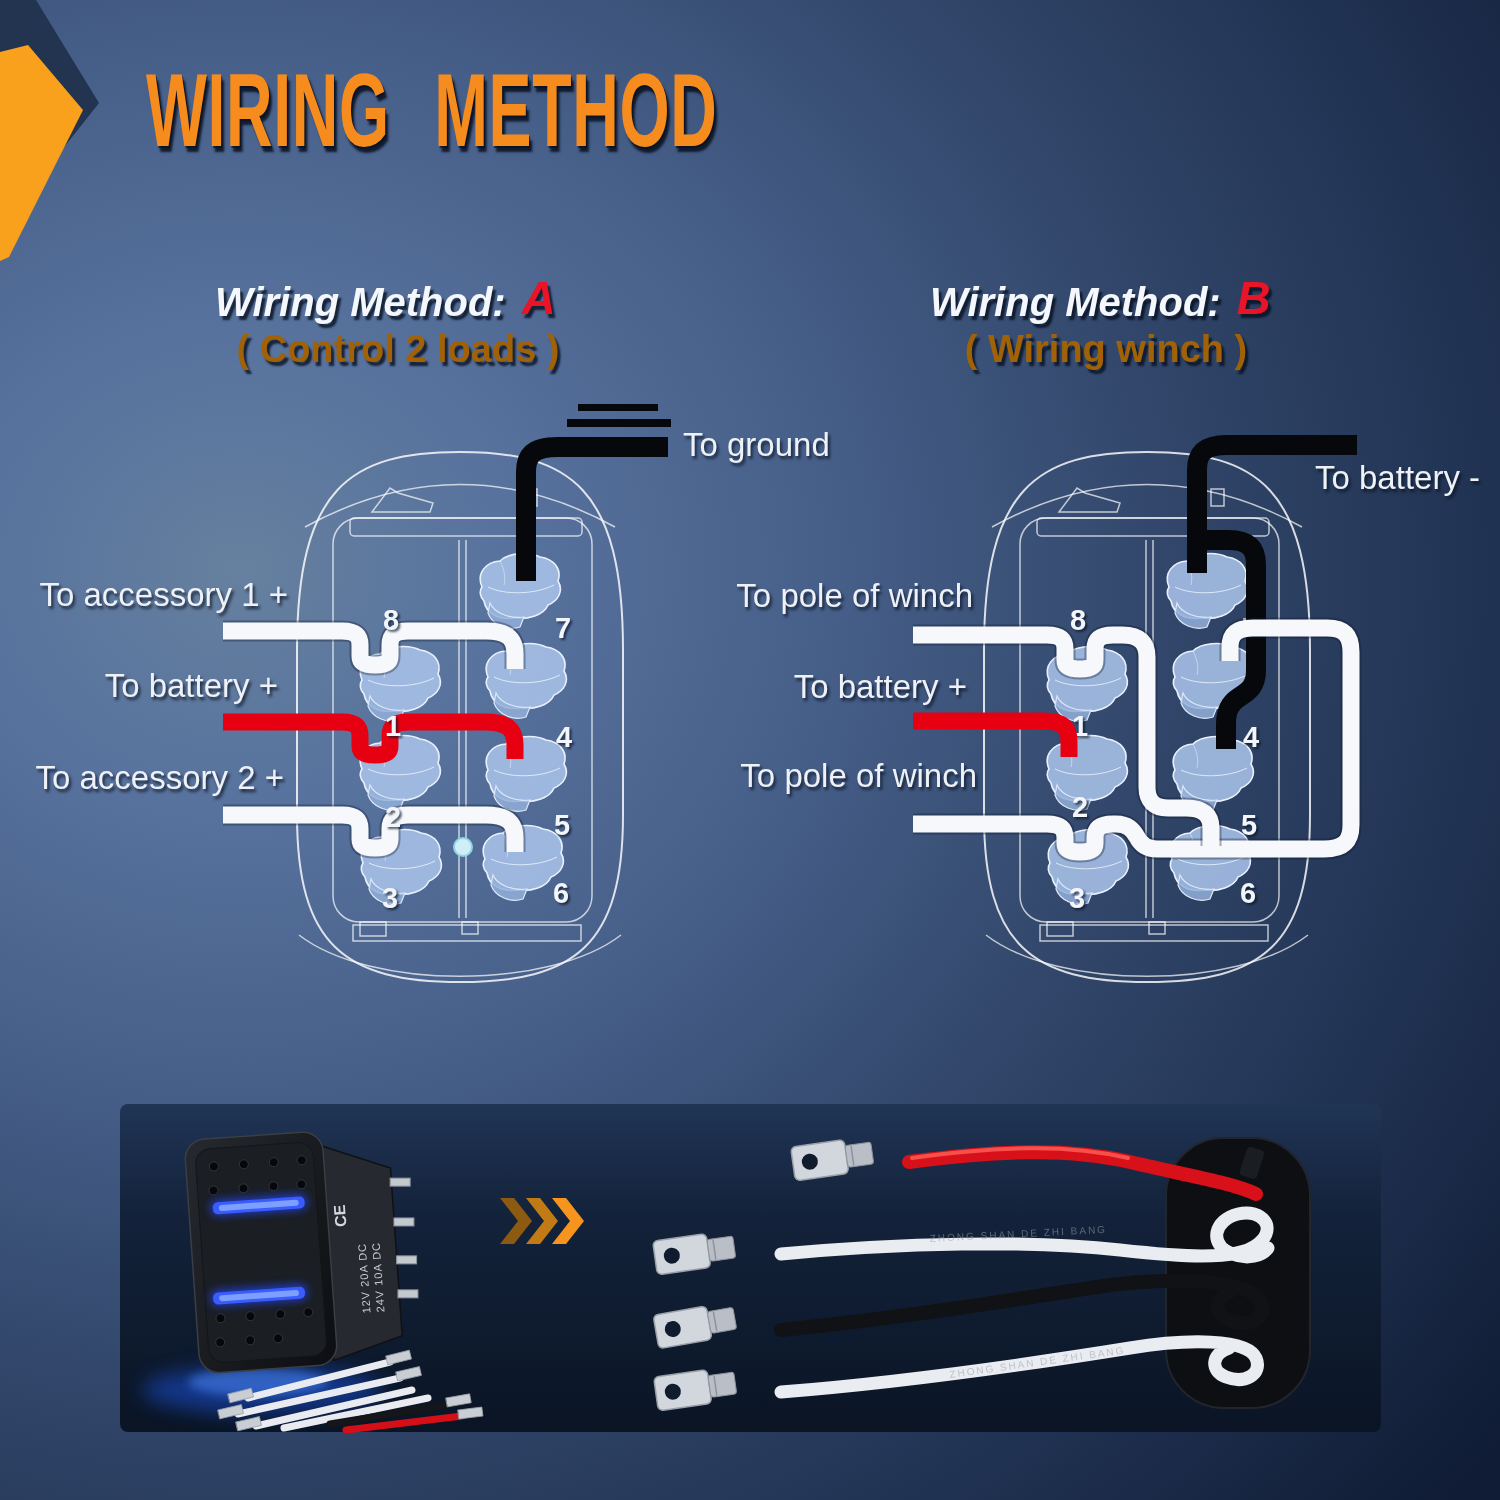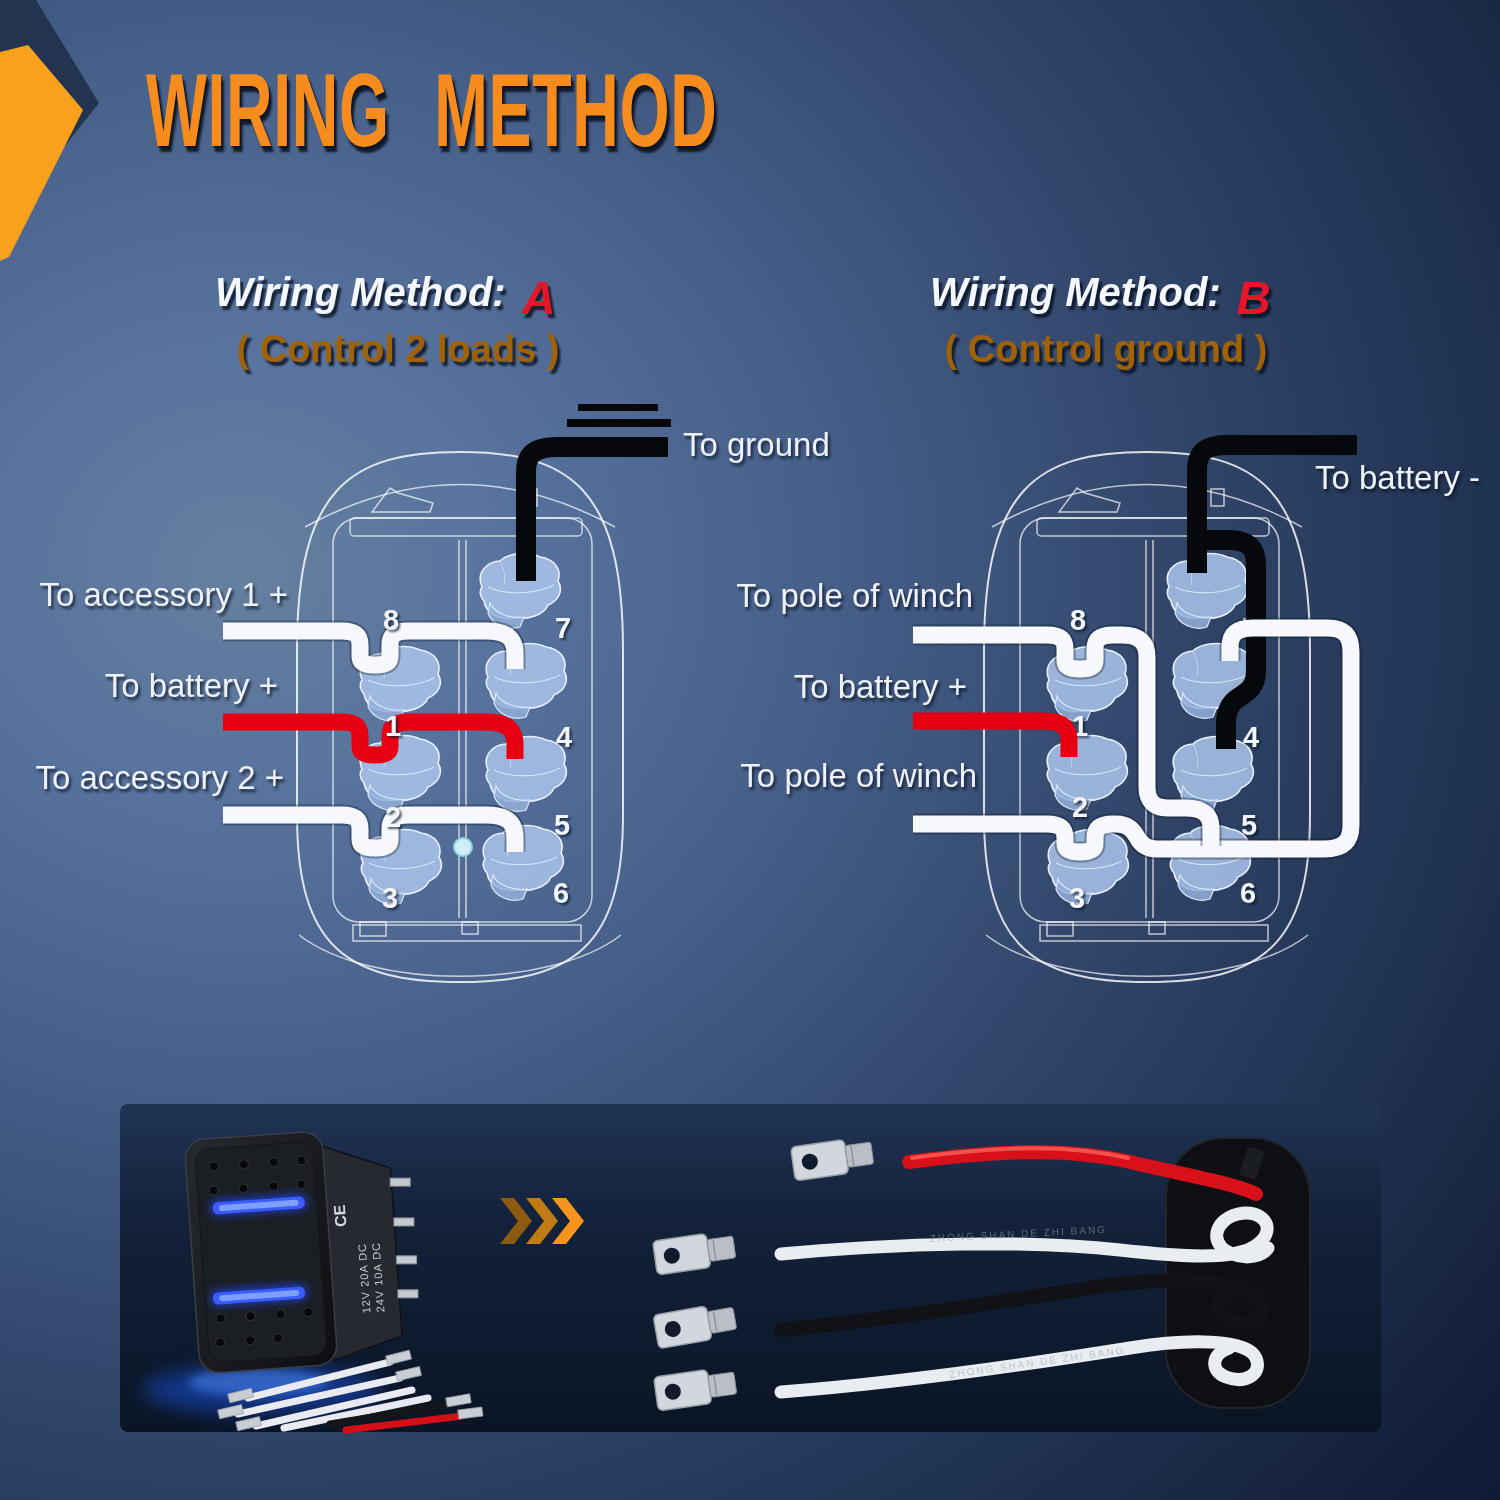--- a/index.html
+++ b/index.html
@@ -13,21 +13,21 @@
   
   .title{
     left:146px;top:56px;
     font-size:104px;font-weight:800;line-height:1.05;
     color:#f78c1e;letter-spacing:1px;word-spacing:42px;
     transform:scaleX(0.62);transform-origin:left top;
     text-shadow:5px 6px 3px rgba(8,15,30,0.85), 2px 2px 0 rgba(8,15,30,0.6);
     white-space:nowrap;
   }
   
-  .mhead{display:flex;align-items:flex-start;white-space:nowrap;}
+  .mhead{display:flex;align-items:flex-end;white-space:nowrap;}
   .mhead .h{
     font-size:40px;font-weight:800;font-style:italic;color:#f4f7fb;
     text-shadow:3px 4px 2px rgba(8,16,32,0.8);
   }
   .mhead .ltr{
     font-size:47px;font-weight:800;font-style:italic;color:#e81428;
     margin-left:16px;text-shadow:3px 4px 2px rgba(8,16,32,0.8);
   }
   .msub{
     font-size:38px;font-weight:700;color:#a16207;text-align:center;
@@ -62,21 +62,21 @@
 <div class="abs mhead" id="headA">
   <span class="h">Wiring Method:</span>
   <span class="ltr">A</span>
 </div>
 <div class="abs msub" id="subA">( Control 2 loads )</div>
 
 <div class="abs mhead" id="headB">
   <span class="h">Wiring Method:</span>
   <span class="ltr">B</span>
 </div>
-<div class="abs msub" id="subB">( Control ground )</div>
+<div class="abs msub" id="subB">( Wiring winch )</div>
 
 <svg class="abs" style="left:0;top:0" width="1500" height="1500" viewBox="0 0 1500 1500">
   <defs>
     <g id="knob">
       <path d="M-38,-2 C-44,-16 -34,-27 -20,-28 C-12,-36 8,-38 20,-32 C34,-30 42,-20 38,-8 C44,2 38,12 28,16 C24,26 8,31 -6,29 C-22,31 -34,24 -36,12 C-40,8 -41,2 -38,-2 Z" fill="#a9c2e8" fill-opacity="0.88" stroke="#e8f0fc" stroke-width="1.6"></path>
       <path d="M-30,14 C-26,24 -10,30 4,28 L0,38 C-12,42 -28,36 -32,24 Z" fill="#93afd9" fill-opacity="0.85" stroke="#dce8f8" stroke-width="1.2"></path>
       <path d="M-32,-2 C-16,6 14,6 34,-4" fill="none" stroke="#f0f6ff" stroke-width="1" opacity="0.8"></path>
       <path d="M-20,-28 C-16,-20 -14,-12 -16,-4" fill="none" stroke="#f0f6ff" stroke-width="0.8" opacity="0.6"></path>
     </g>
     <g id="spade">

